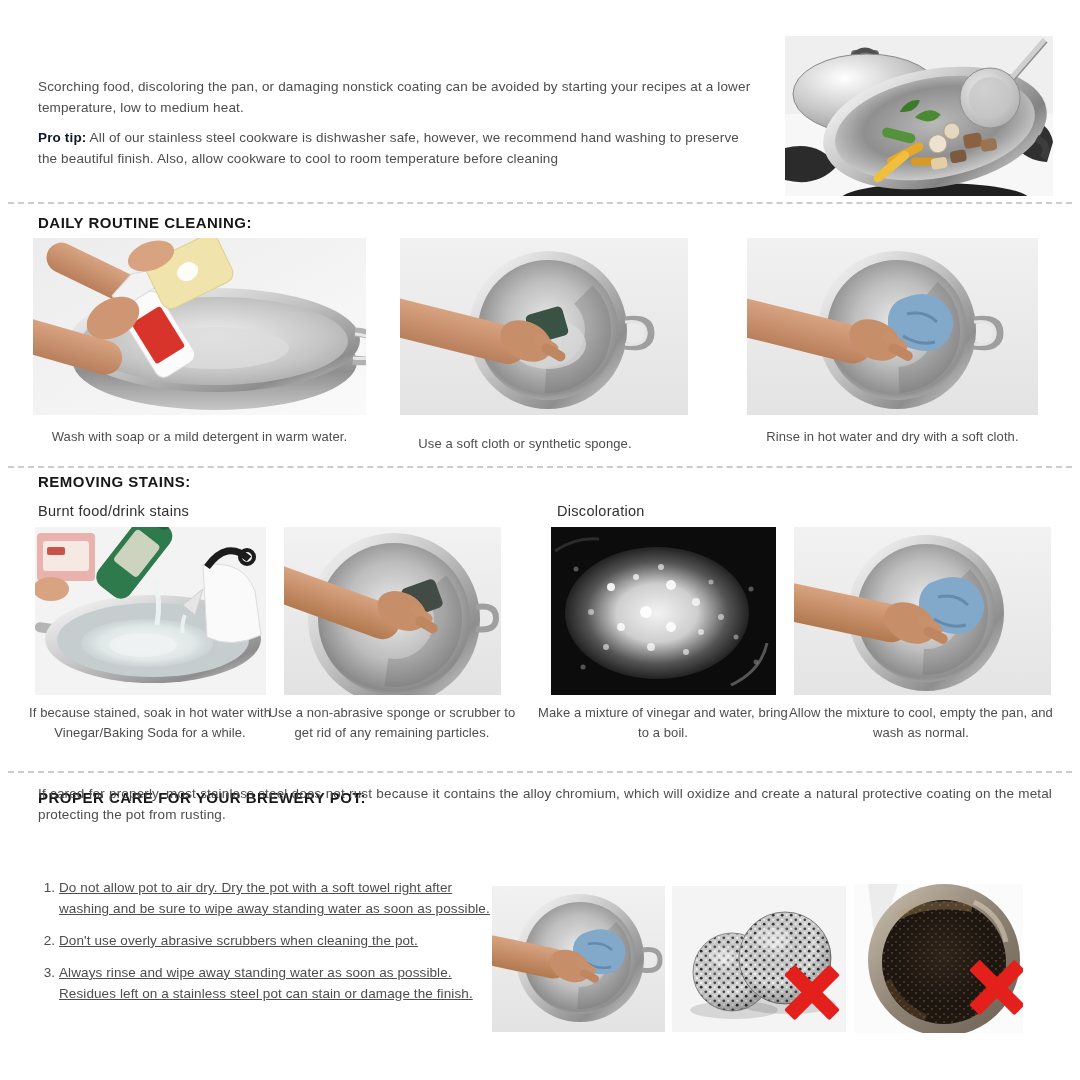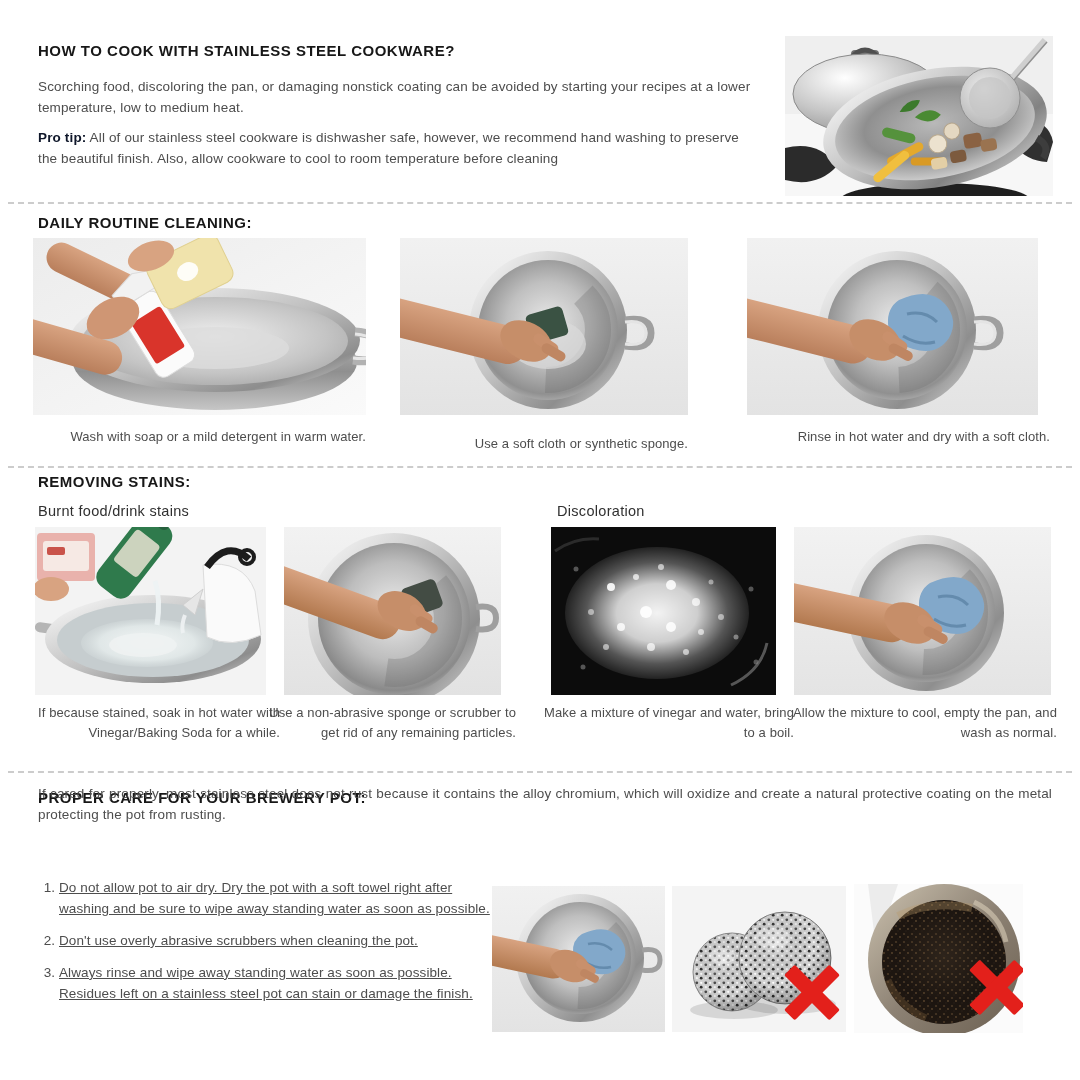--- a/index.html
+++ b/index.html
@@ -4,21 +4,21 @@
 <style>
   * { margin:0; padding:0; box-sizing:border-box; }
   html,body { width:1080px; height:1080px; background:#ffffff; }
   body { font-family:"Liberation Sans", sans-serif; color:#4d4d4d; }
   .page { position:relative; width:1080px; height:1080px; background:#fff; overflow:hidden; }
 
   .hd { position:absolute; font-weight:700; color:#171717; font-size:15px; letter-spacing:.5px; }
   .sub { position:absolute; font-size:14.5px; color:#303030; letter-spacing:.3px; }
   .body-text { position:absolute; font-size:13.5px; line-height:1.58; color:#4d4d4d; letter-spacing:.15px; }
   .body-text strong { color:#0f172a; }
-  .caption { position:absolute; font-size:13px; line-height:1.5; color:#4d4d4d; text-align:right; letter-spacing:.1px; }
+  .caption { position:absolute; font-size:13px; line-height:1.5; color:#4d4d4d; text-align:center; letter-spacing:.1px; }
   .sep { position:absolute; left:8px; width:1064px; height:0; border-top:2px dashed #cccccc; }
 
   .photo { position:absolute; overflow:hidden; background:#f1f1f1; }
   .photo svg { display:block; width:100%; height:100%; }
 
   #h-cook   { left:38px; top:42px; }
   #p-cook   { left:38px; top:76px;  width:722px; }
   #p-protip { left:38px; top:127px; width:714px; }
   #ph-wok   { left:785px; top:36px; width:268px; height:160px; }
   #sep1 { top:202px; }
@@ -63,21 +63,20 @@
   .xmark::before { transform:rotate(45deg); }
   .xmark::after  { transform:rotate(-45deg); }
   #x-scrubbers { right:6px;  bottom:12px; }
   #x-burnt     { right:-2px; bottom:18px; }
 </style>
 </head>
 <body>
 
 <div class="page">
 
-  <h1 id="h-cook" class="hd">HOW TO COOK WITH STAINLESS STEEL COOKWARE?</h1>
   <p id="p-cook" class="body-text">Scorching food, discoloring the pan, or damaging nonstick coating can be avoided by starting your recipes at a lower temperature, low to medium heat.</p>
   <p id="p-protip" class="body-text"><strong>Pro tip:</strong> <span>All of our stainless steel cookware is dishwasher safe, however, we recommend hand washing to preserve the beautiful finish. Also, allow cookware to cool to room temperature before cleaning</span></p>
 
   <figure id="ph-wok" class="photo">
     <svg viewBox="0 0 268 160">
       <defs>
         <linearGradient id="w-steel" x1="0" y1="0" x2="1" y2="1">
             <stop offset="0" stop-color="#ffffff"></stop>
             <stop offset=".45" stop-color="#bdbdbd"></stop>
             <stop offset=".72" stop-color="#828282"></stop>

